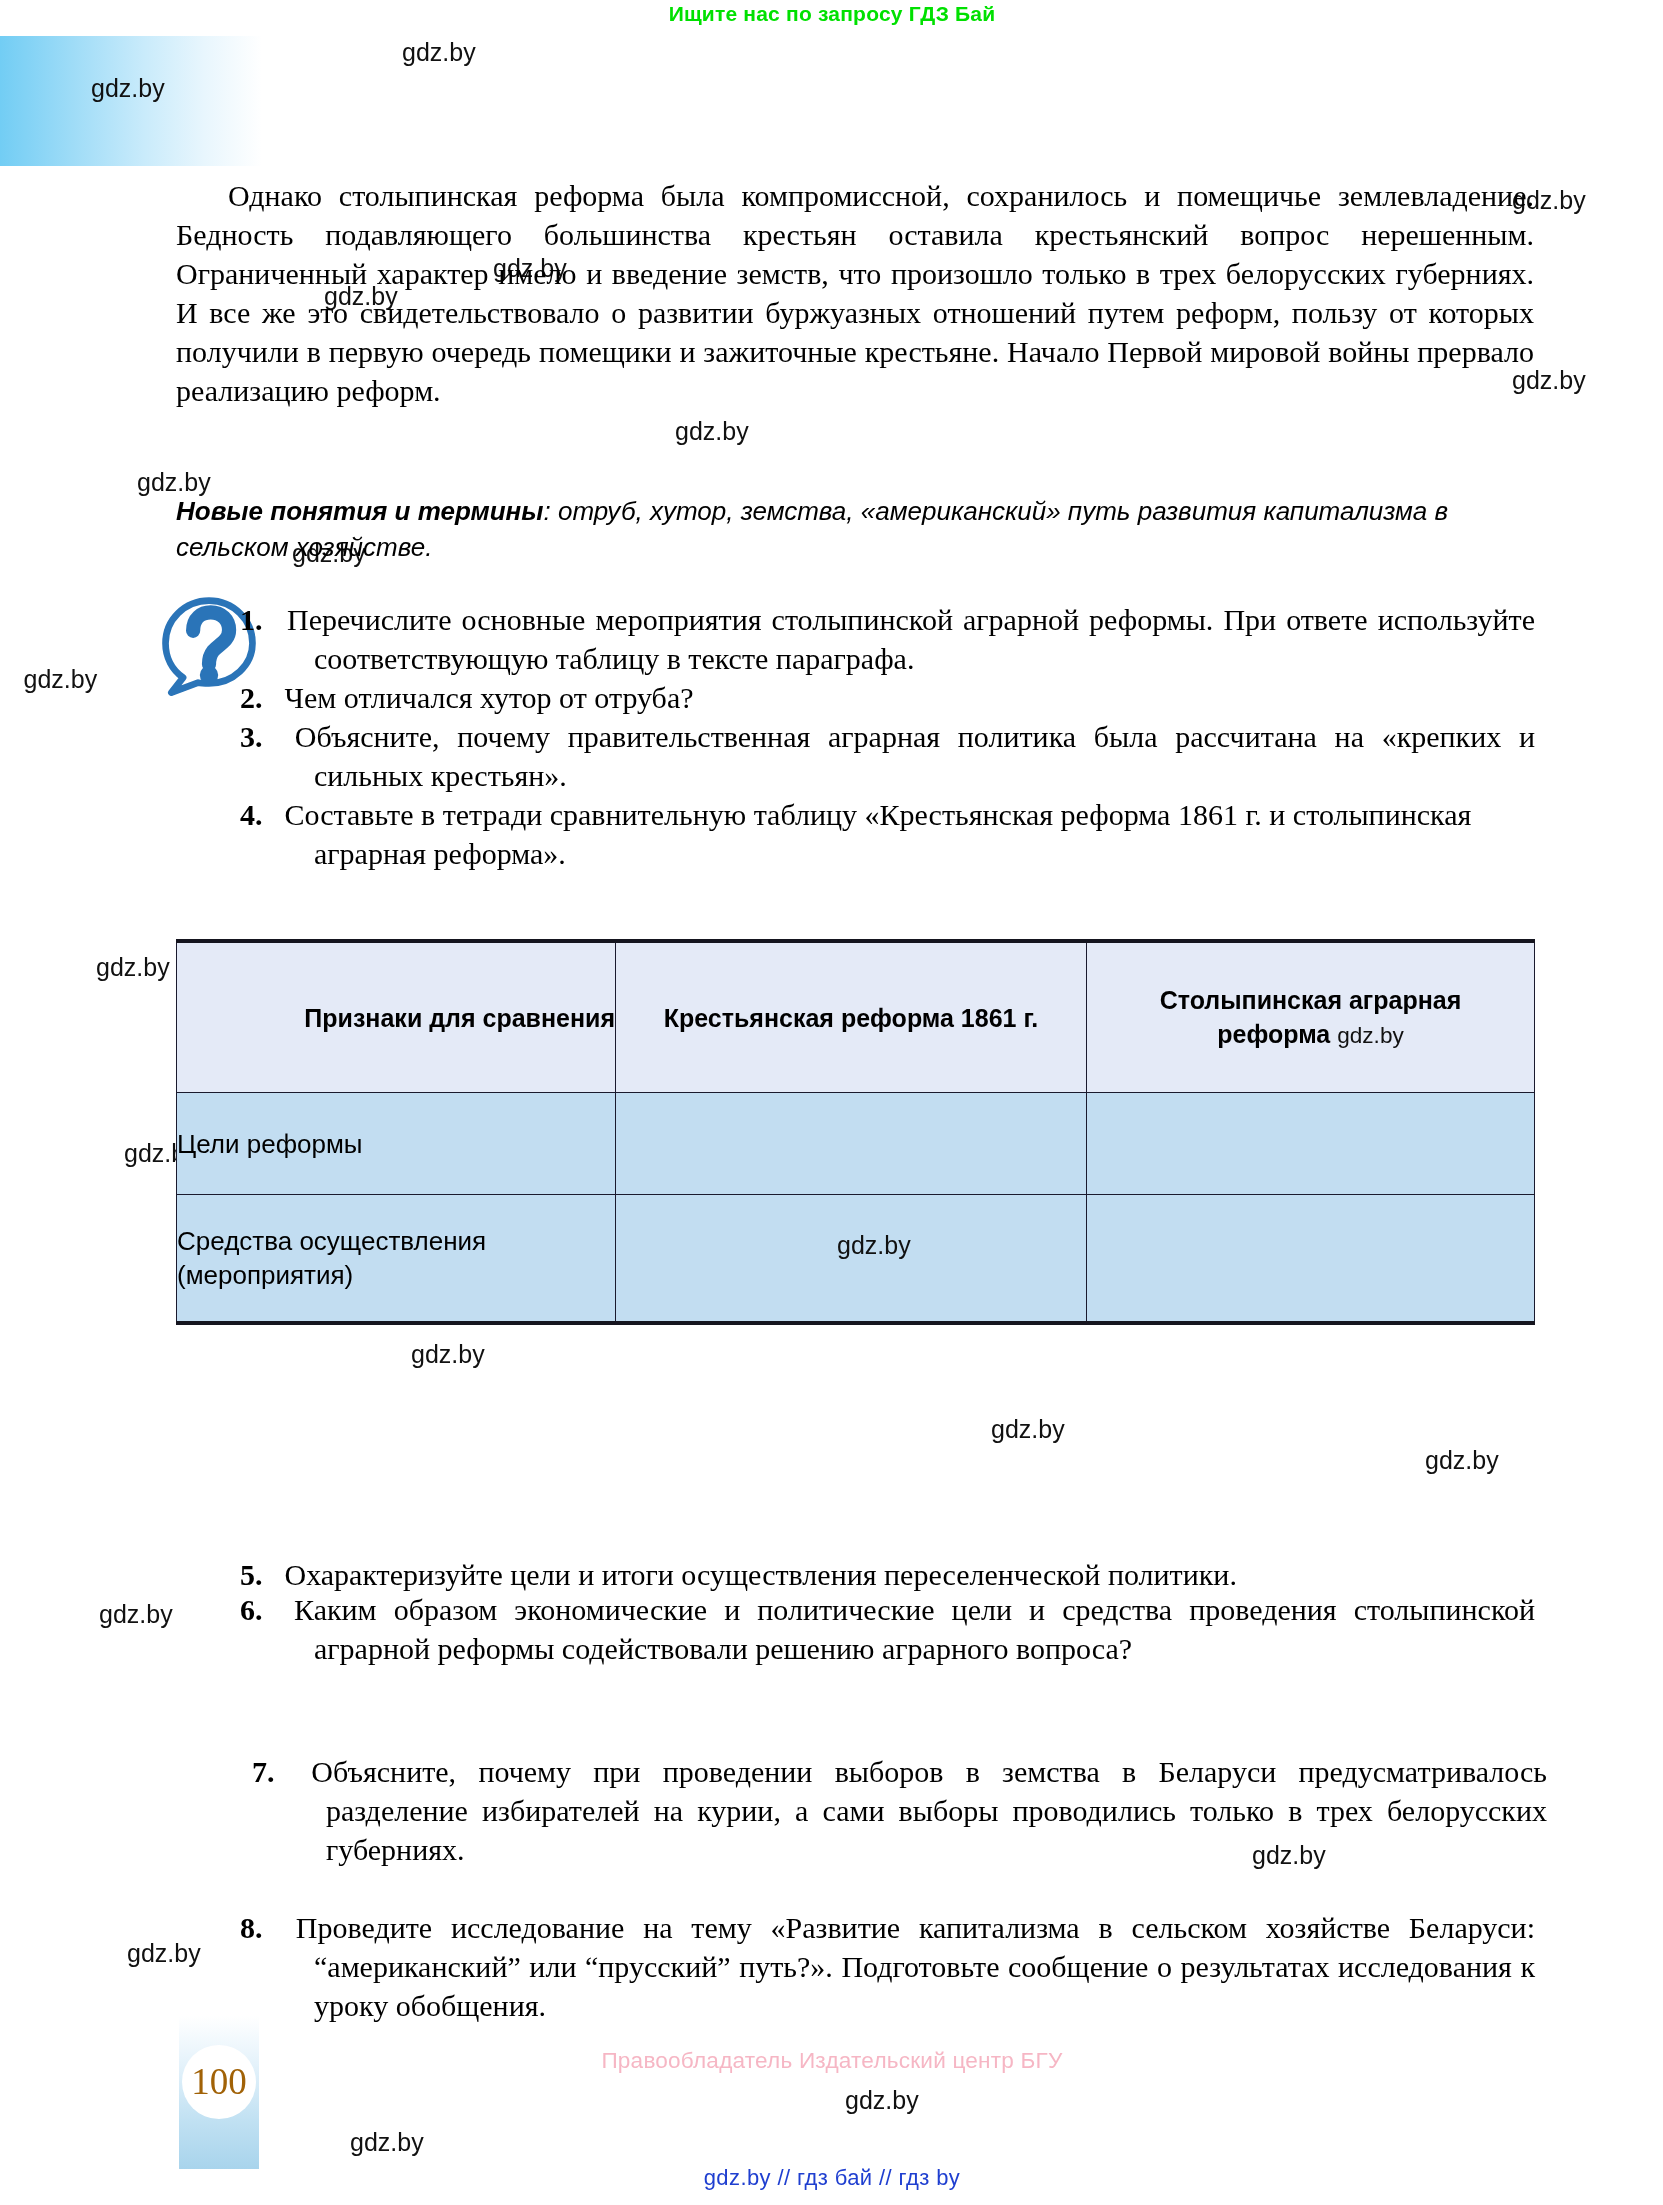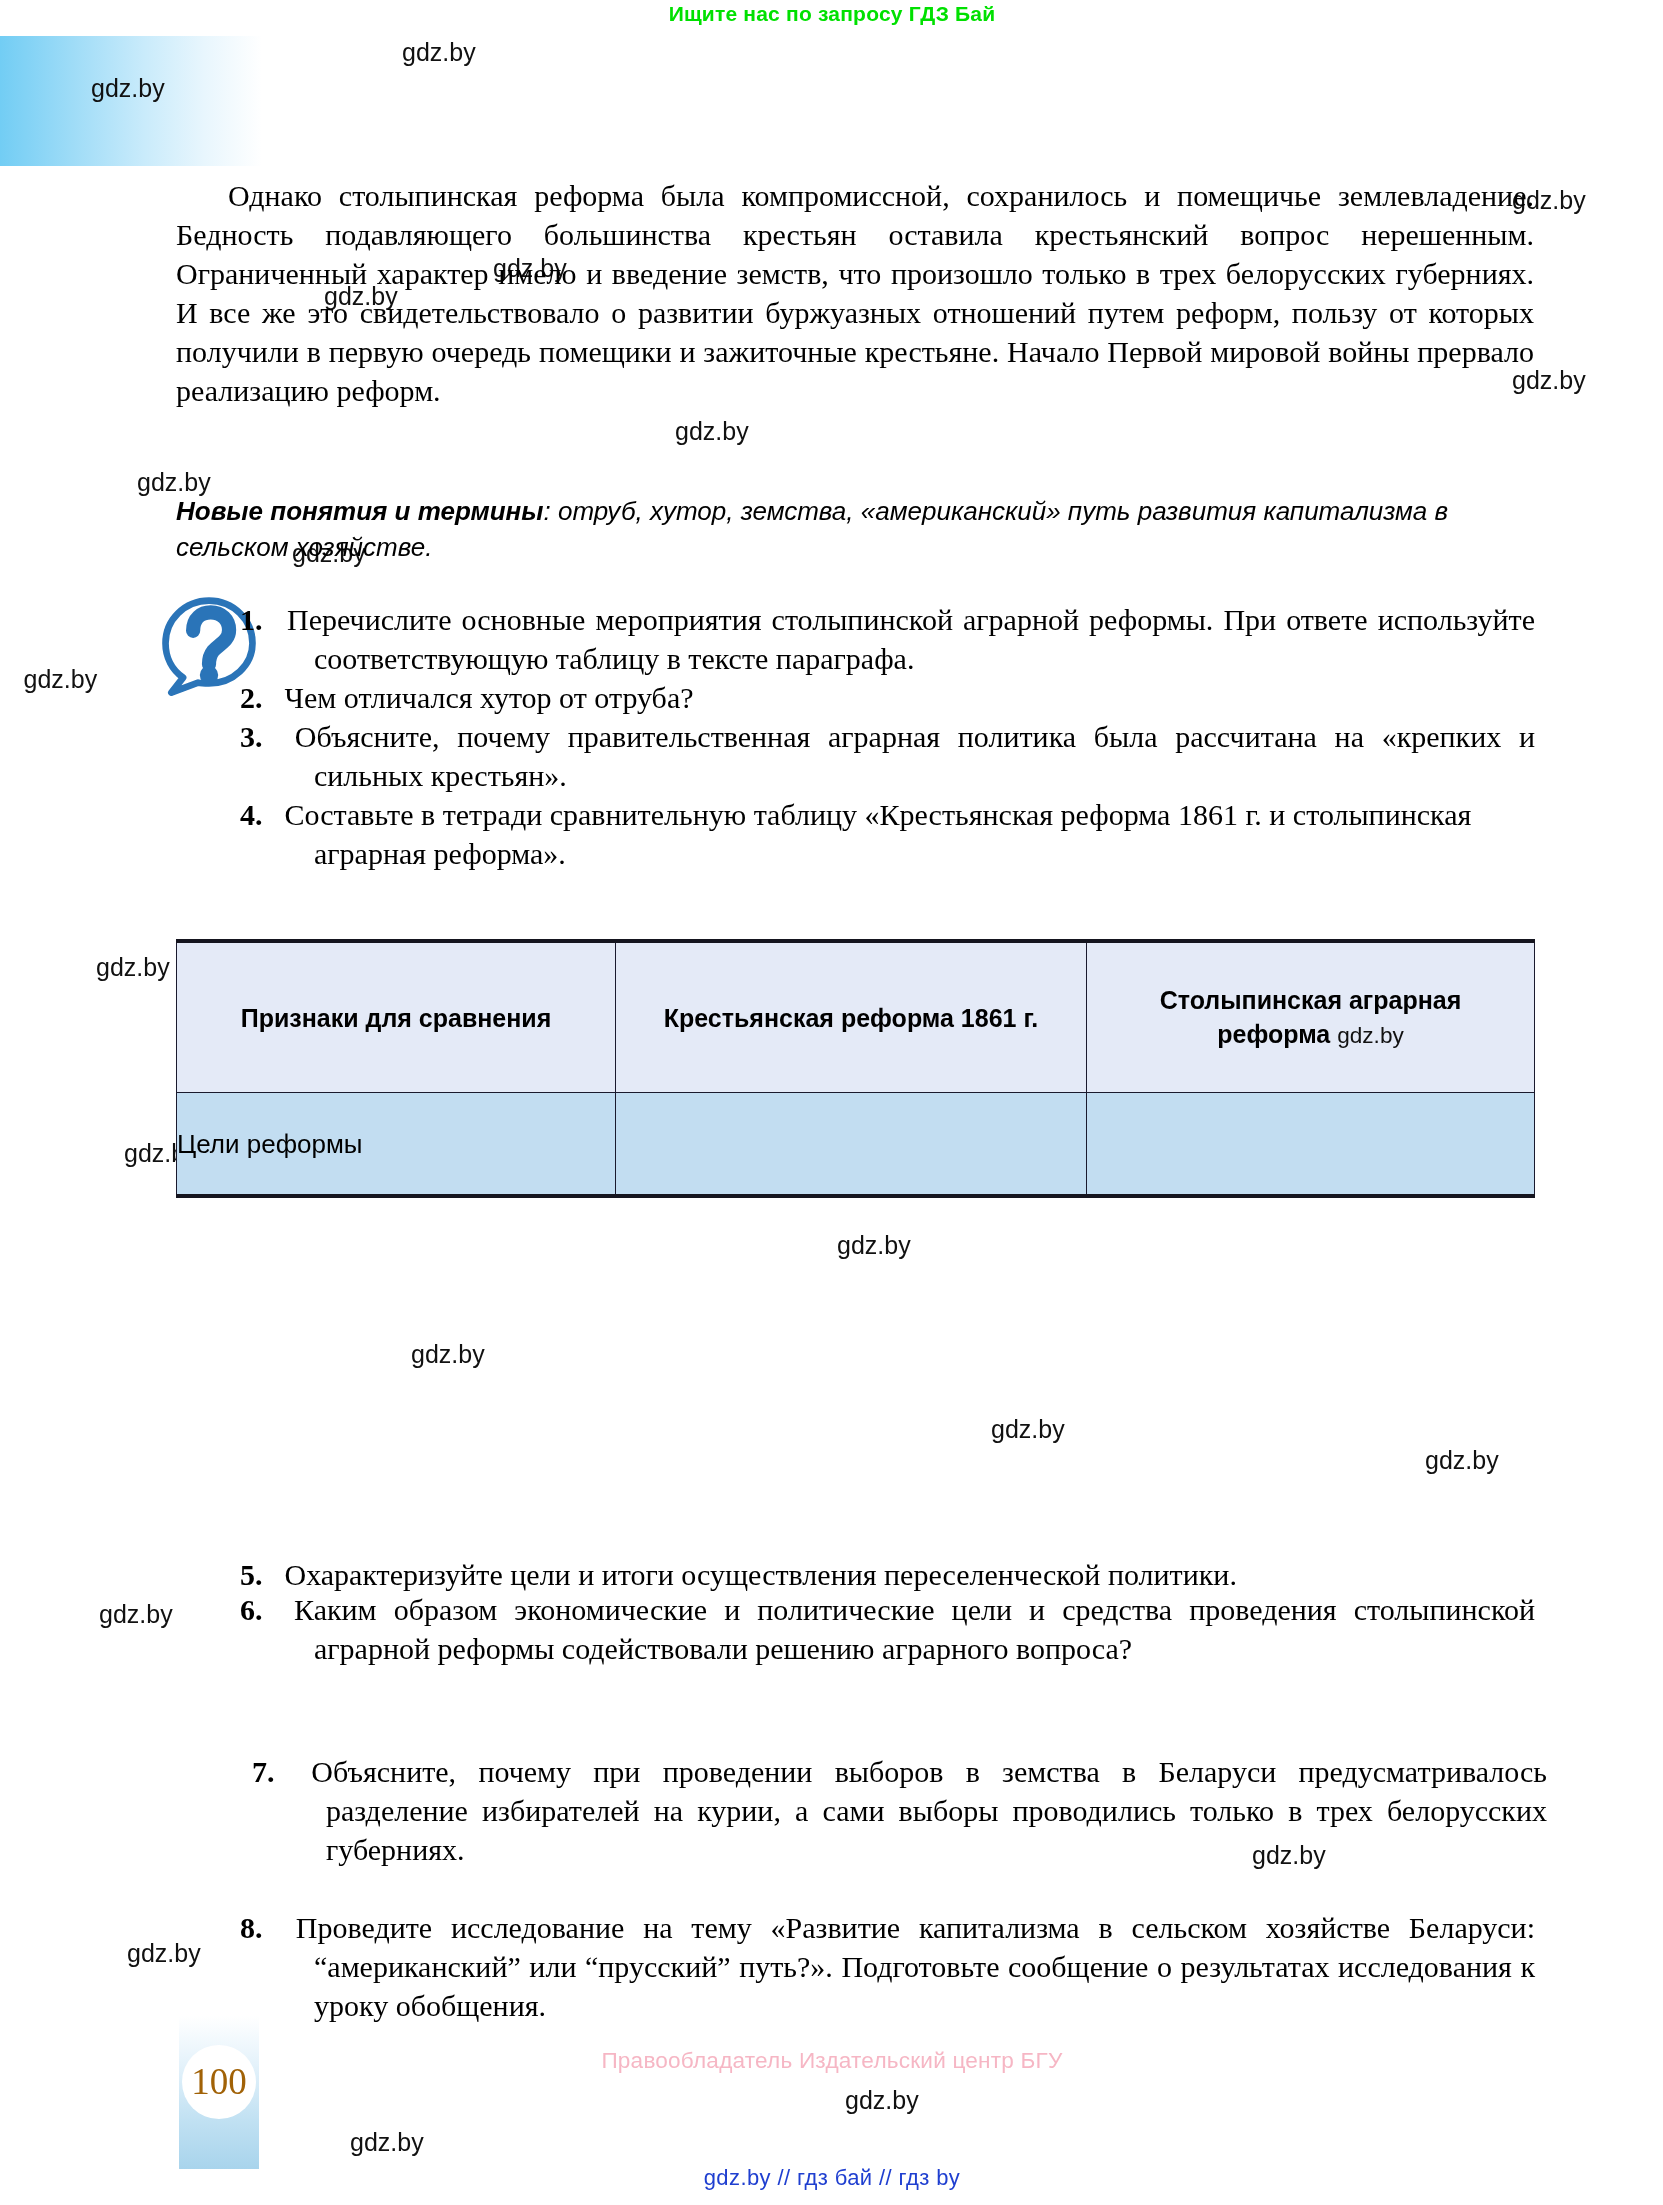--- a/index.html
+++ b/index.html
@@ -121,21 +121,21 @@
   .cmp-table thead th {
     background: #e4eaf7;
     height: 149px;
     font-size: 25px;
     font-weight: bold;
     line-height: 34px;
     color: #000;
     border-top: 4.2px solid #15151f;
   }
   .cmp-table thead th.col-first {
-    text-align: center;
+    text-align: right;
   }
   .cmp-table thead th.col-mid,
   .cmp-table thead th.col-last {
     text-align: center;
     padding: 0 15px;
   }
   .cmp-table tbody td {
     background: #c2ddf1;
     font-size: 26px;
     font-weight: normal;
@@ -267,20 +267,25 @@
         <th class="col-mid">Крестьянская реформа 1861 г.</th>
         <th class="col-last"><span>Столыпинская аграрная реформа</span> <span class="hdr-wm">gdz.by</span></th>
       </tr>
     </thead>
     <tbody>
       <tr class="row-1">
         <td>Цели реформы</td>
         <td class="blank"></td>
         <td class="blank"></td>
       </tr>
+      <tr class="row-2">
+        <td>Средства осуществления (мероприятия)</td>
+        <td class="blank"></td>
+        <td class="blank"></td>
+      </tr>
     </tbody>
   </table>
 
   <div class="wm" style="left:837px; top:1231px;">gdz.by</div>
   <div class="wm" style="left:411px; top:1340px;">gdz.by</div>
   <div class="wm" style="left:991px; top:1415px;">gdz.by</div>
   <div class="wm" style="left:1425px; top:1446px;">gdz.by</div>
 
   <div class="qitem qnoj" style="left:277px; top:1555px; width:1258px;">
     <span class="hang"><span class="num">5.</span> <span>Охарактеризуйте цели и итоги осуществления переселенческой политики.</span></span>

